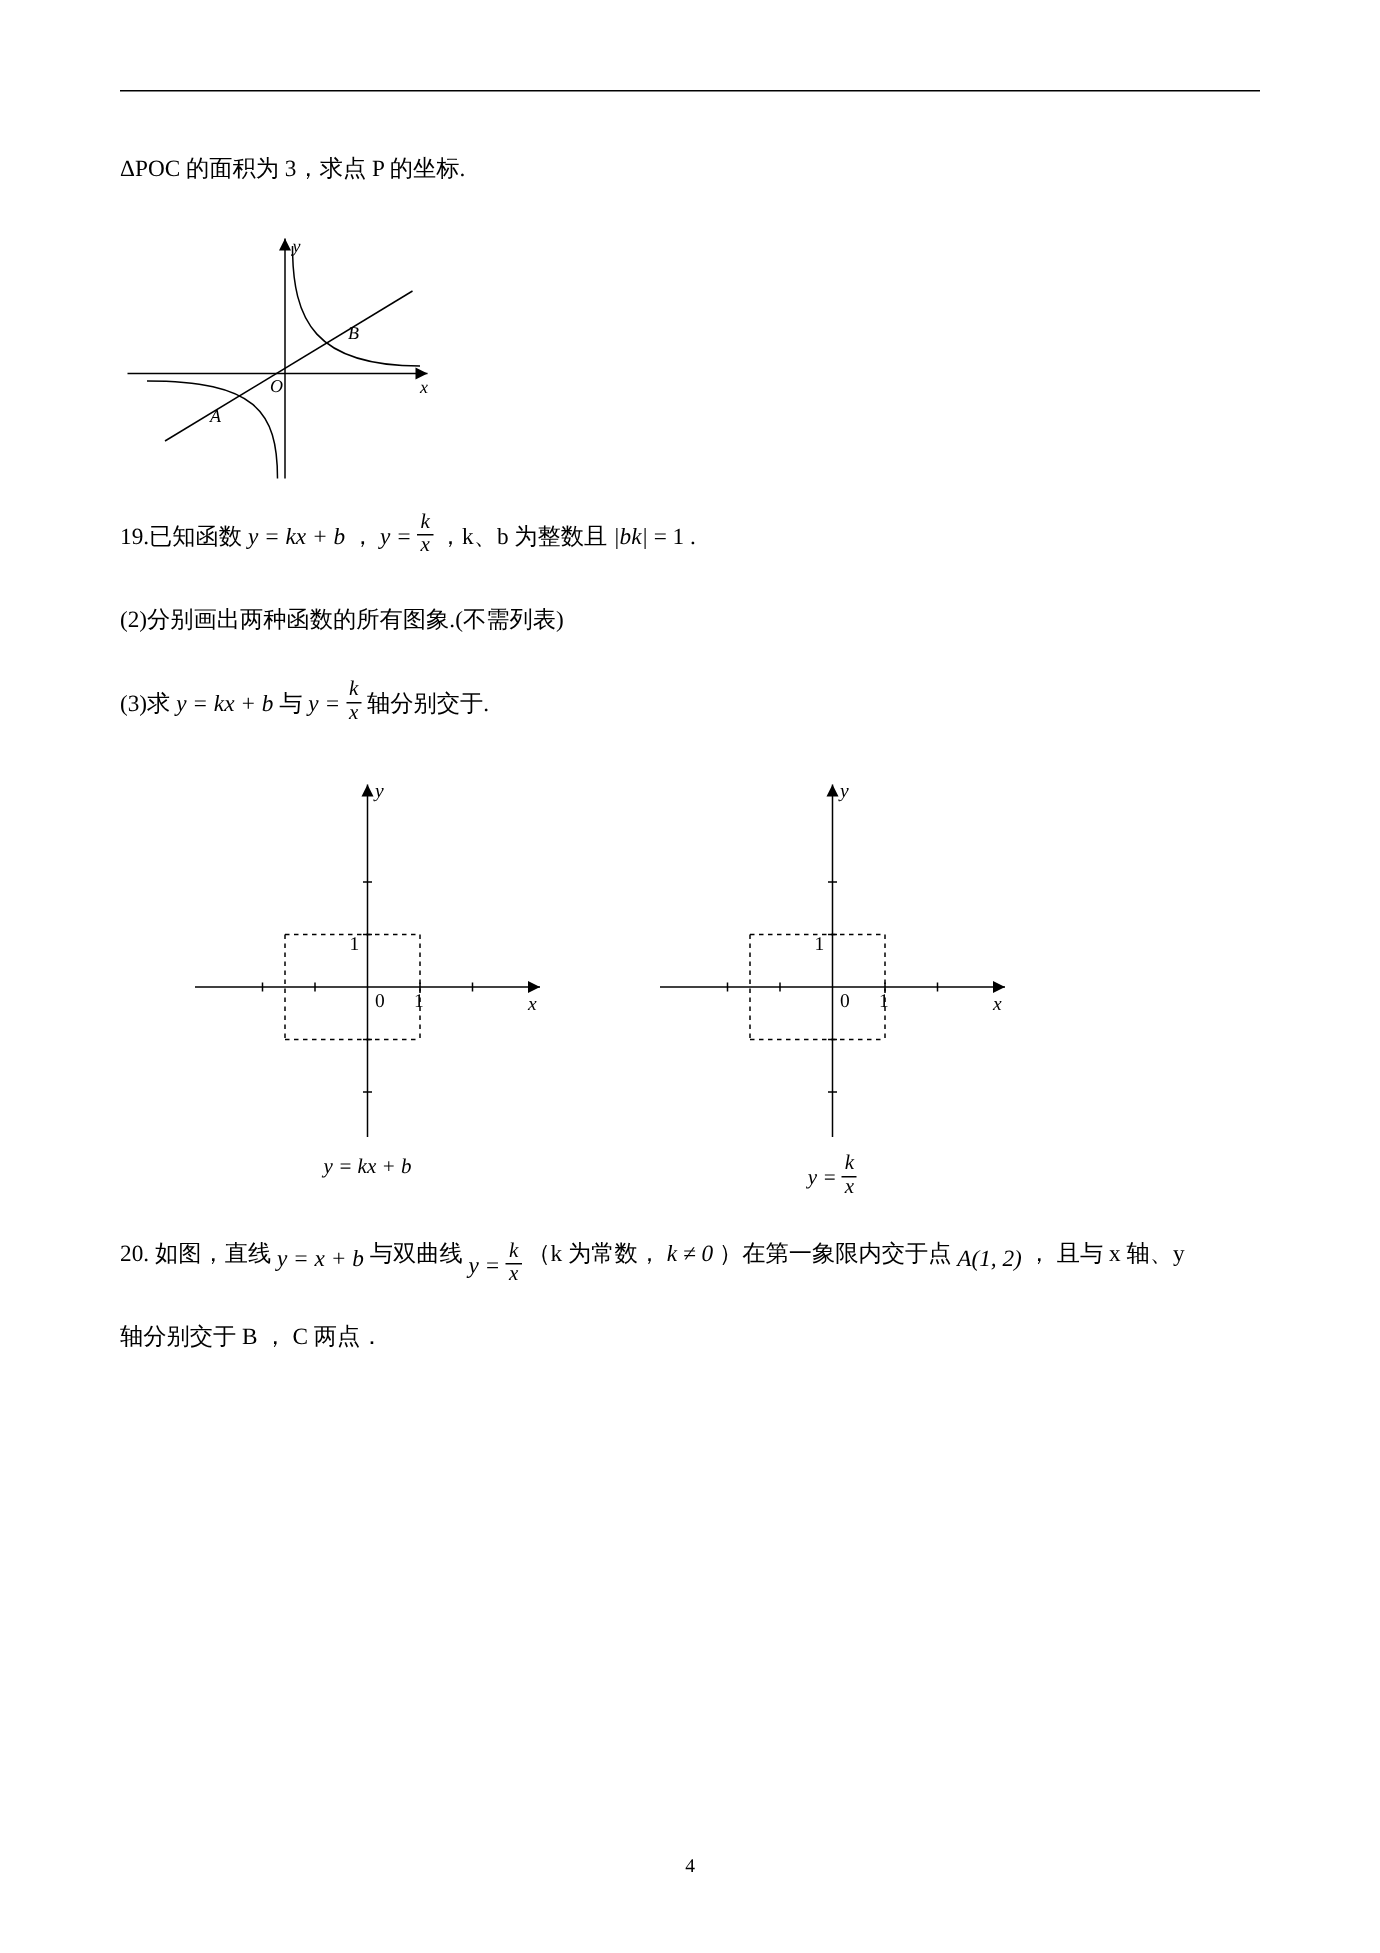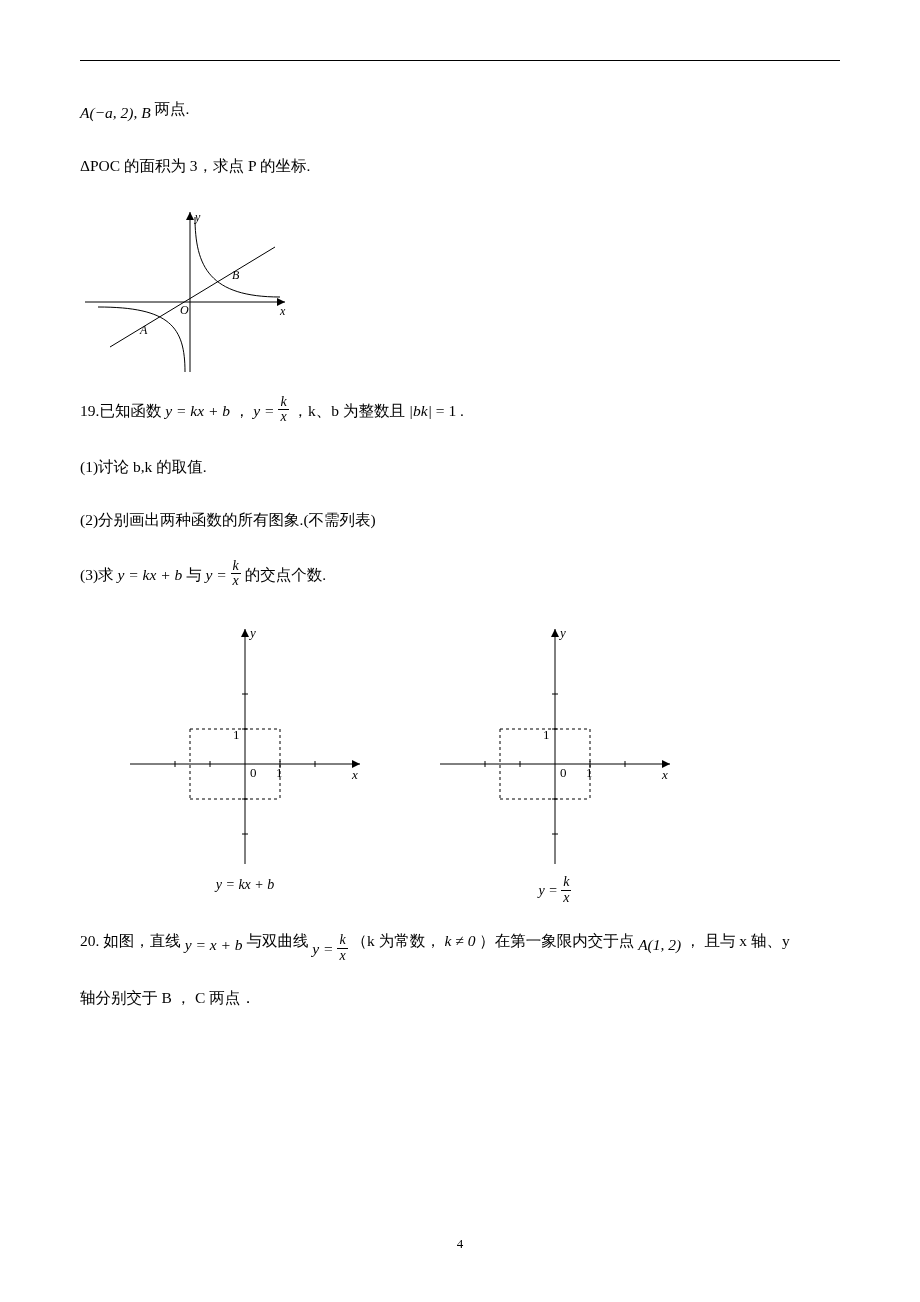--- a/index.html
+++ b/index.html
@@ -80,24 +80,20 @@
     font-family: "Times New Roman", serif;
   }
   svg { display: block; }
 </style>
 </head>
 <body>
 
 <div class="page">
   <hr class="hr-top">
 
-  <div class="line">
-    <span class="italic">A(−a, 2), B</span>
-    <span class="upright" style="position:relative; top:-4px;">两点.</span>
-  </div>
 
 
 
   <div class="line">
     <span>ΔPOC 的面积为 3，求点 P 的坐标.</span>
   </div>
 
   <div style="margin: 0 0 20px 0;">
     <svg width="220" height="170" viewBox="0 0 220 170">
       <g stroke="#000" stroke-width="1" fill="none">
@@ -126,29 +122,28 @@
     <span class="italic">y = kx + b</span>
     <span> ，  </span>
     <span class="italic">y =</span>
     <span class="frac"><span class="num">k</span><span class="den">x</span></span>
     <span>，k、b 为整数且</span>
     <span class="italic">|bk|</span>
     <span class="italic" style="font-style:normal;">= 1</span>
     <span>.</span>
   </div>
 
-  <div class="line">(1)讨论 b,k 的取值.</div>
   <div class="line">(2)分别画出两种函数的所有图象.(不需列表)</div>
   <div class="line">
     <span>(3)求 </span>
     <span class="italic">y = kx + b</span>
     <span> 与 </span>
     <span class="italic">y =</span>
     <span class="frac"><span class="num">k</span><span class="den">x</span></span>
-    <span> 的交点个数.</span>
+    <span> 轴分别交于.</span>
   </div>
 
   <div class="figure-row" style="margin-left:40px;">
     <div class="figure-col">
       <svg width="250" height="250" viewBox="0 0 250 250">
         <g stroke="#000" stroke-width="1" fill="none">
           <line x1="10" y1="145" x2="240" y2="145"></line>
           <polygon points="240,145 232,141 232,149" fill="#000" stroke="none"></polygon>
           <line x1="125" y1="245" x2="125" y2="10"></line>
           <polygon points="125,10 121,18 129,18" fill="#000" stroke="none"></polygon>

